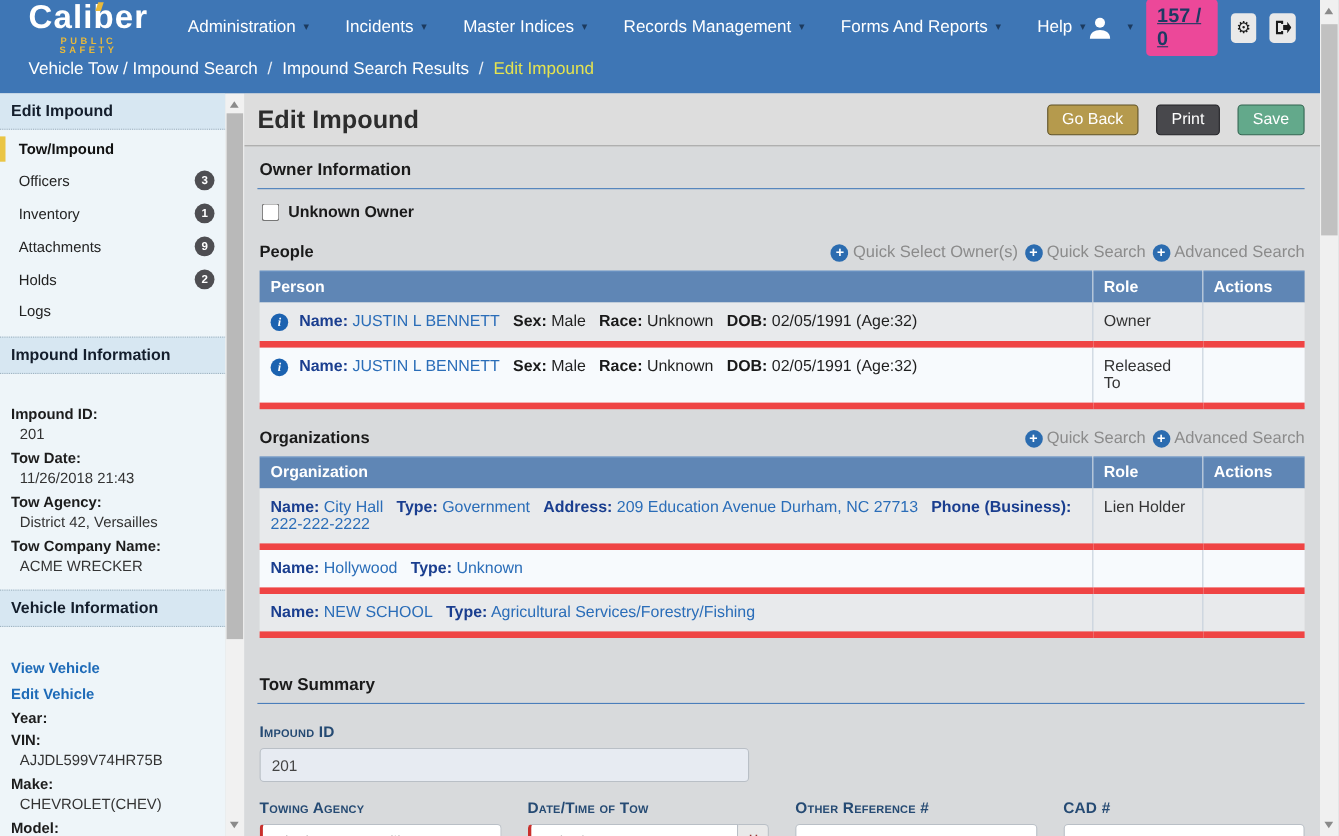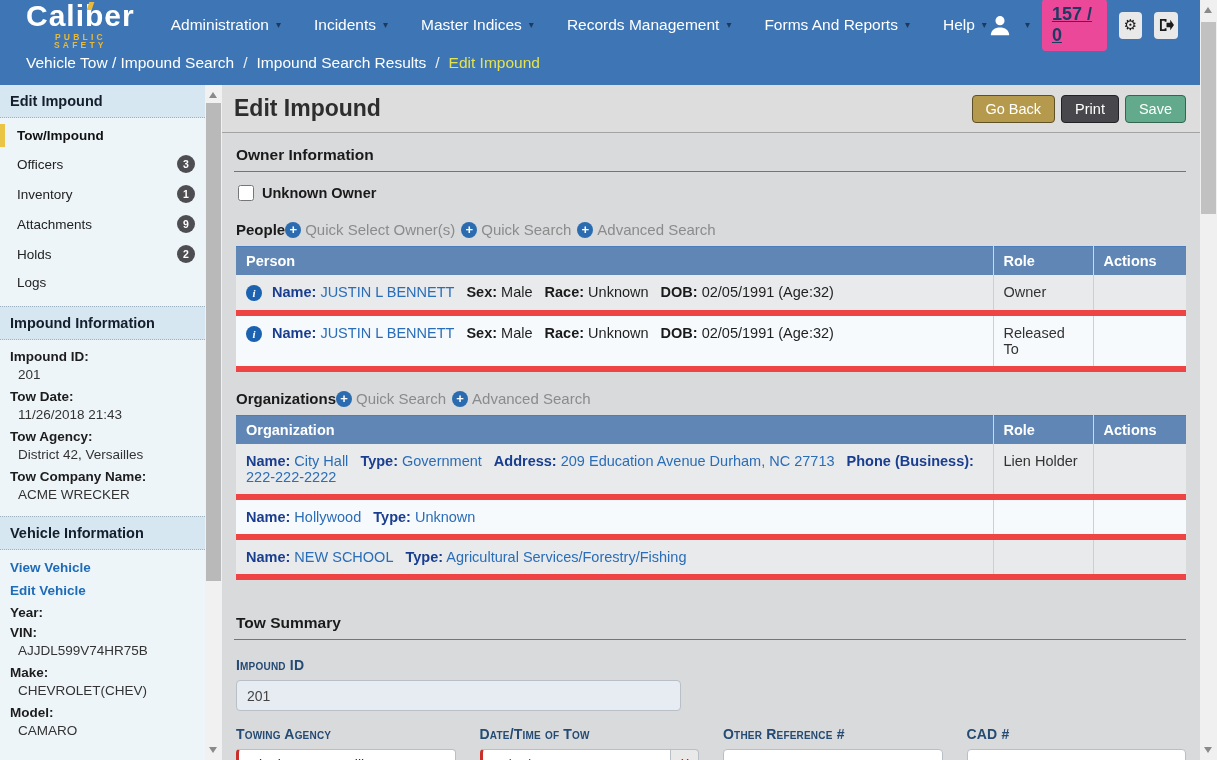--- a/index.html
+++ b/index.html
@@ -36,45 +36,45 @@
 
   
   .sidebar { position:absolute; left:0; top:85px; width:205px; height:675px; background:#eef5f9; overflow:hidden; font-size:13.5px; }
   .side-header { background:#d7e7f2; color:#141e2c; font-weight:bold; font-size:14.5px; padding:8px 10px; border-bottom:1px dotted #9fb2bf; }
   .side-header.mid { border-top:1px dotted #9fb2bf; margin-top:4px; }
   .side-nav { padding:4px 0 6px; }
   .side-item { position:relative; display:flex; align-items:center; padding:6px 10px 6px 17px; color:#222; cursor:pointer; }
   .side-item.active { font-weight:bold; color:#111; }
   .side-item.active .active-bar { position:absolute; left:0; top:2px; bottom:2px; width:5px; background:#eac545; }
   .side-badge { margin-left:auto; background:#4e4e52; color:#fff; border-radius:50%; min-width:18px; height:18px; line-height:18px; text-align:center; font-size:10.5px; font-weight:bold; }
-  .side-fields { padding:4px 0 8px; }
+  .side-fields { padding:4px 0 8px;margin-top:20px; }
   .side-label { font-weight:bold; color:#1c1c1c; padding:5px 10px 0; }
   .side-value { color:#333; padding:3px 10px 2px 18px; word-break:break-all; }
   .side-link { display:block; color:#1e6bb8; font-weight:bold; padding:6px 10px 2px; cursor:pointer; }
 
   .sidebar-scrollbar { position:absolute; left:205px; top:85px; width:17px; height:675px; background:#f1f1f1; z-index:55; }
   .sidebar-scrollbar .sb-thumb { position:absolute; top:18px; left:1px; width:15px; height:478px; background:#b9b9b9; }
 
   
   .main { position:absolute; left:222px; top:85px; width:978px; height:675px; background:#d8dadc; overflow:hidden; }
   .main-titlebar { height:48px; display:flex; align-items:center; justify-content:space-between; padding:0 14px 0 12px; border-bottom:1px solid #a3a3a3; background:#dddddd; }
   .page-title { font-size:23px; font-weight:bold; color:#2d2d2d; }
-  .title-buttons { display:flex; gap:6px; }
+  .title-buttons { display:flex; gap:16px; }
   .btn { border-radius:4px; padding:5px 13px; font-size:14.5px; color:#fff; cursor:pointer; border:1px solid #2f2f2f; }
   .btn-goback { background:#b59a4d; border-color:#5e5126; }
   .btn-print  { background:#48484c; border-color:#222226; }
   .btn-save   { background:#63a98b; border-color:#336551; }
 
   .content { padding:13px 14px 0 12px; }
   .section-title { font-size:15.5px; font-weight:bold; color:#1a1a1a; padding:0 0 7px 2px; border-bottom:1px solid #4a7ebb; }
   .owner-body { padding:0 0 0 2px; }
   .checkbox-row { display:flex; align-items:center; gap:8px; margin:13px 0 20px 2px; font-weight:bold; font-size:14.5px; color:#1a1a1a; }
   .checkbox-row input { width:16px; height:16px; }
 
-  .subsection-header { display:flex; align-items:flex-end; margin:6px 0 8px; }
+  .subsection-header { display:flex; justify-content:space-between; align-items:flex-end; margin:6px 0 8px; }
   .subsection-title { font-size:15px; font-weight:bold; color:#1a1a1a; }
   .quick-links { display:flex; gap:6px; align-items:center; }
   .quick-link { display:flex; align-items:center; gap:4px; color:#8b8b8b; font-size:15px; cursor:pointer; white-space:nowrap; }
   .plus-icon { display:inline-block; width:16px; height:16px; background:#2b6cb0; color:#fff; border-radius:50%; text-align:center; line-height:16px; font-size:13px; font-weight:bold; }
 
   table.datatable { width:100%; border-collapse:collapse; font-size:14.5px; margin-bottom:4px; border-top:1px solid #4a7ebb; }
   table.datatable th { background:#5f86b5; color:#fff; font-weight:bold; text-align:left; padding:6px 10px; border-right:1px solid #cdd9e5; font-size:14.5px; }
   table.datatable th:last-child { border-right:none; }
   table.datatable td { padding:9px 10px; border-right:1px solid #c6d1dd; border-bottom:6px solid #ef4444; vertical-align:top; }
   table.datatable td:last-child { border-right:none; }

